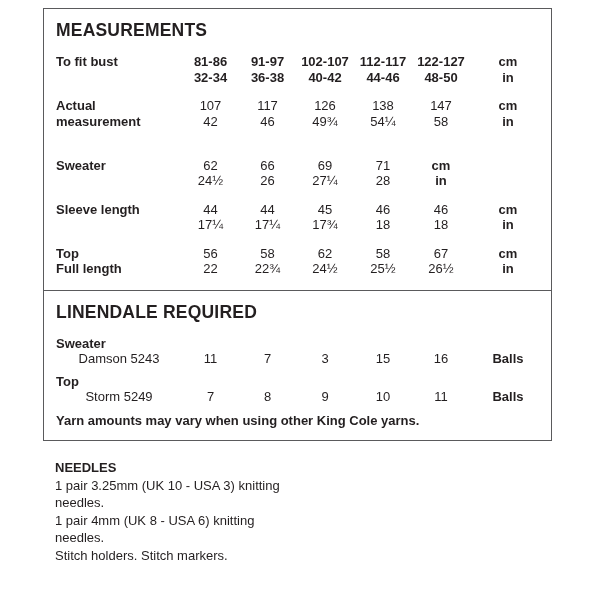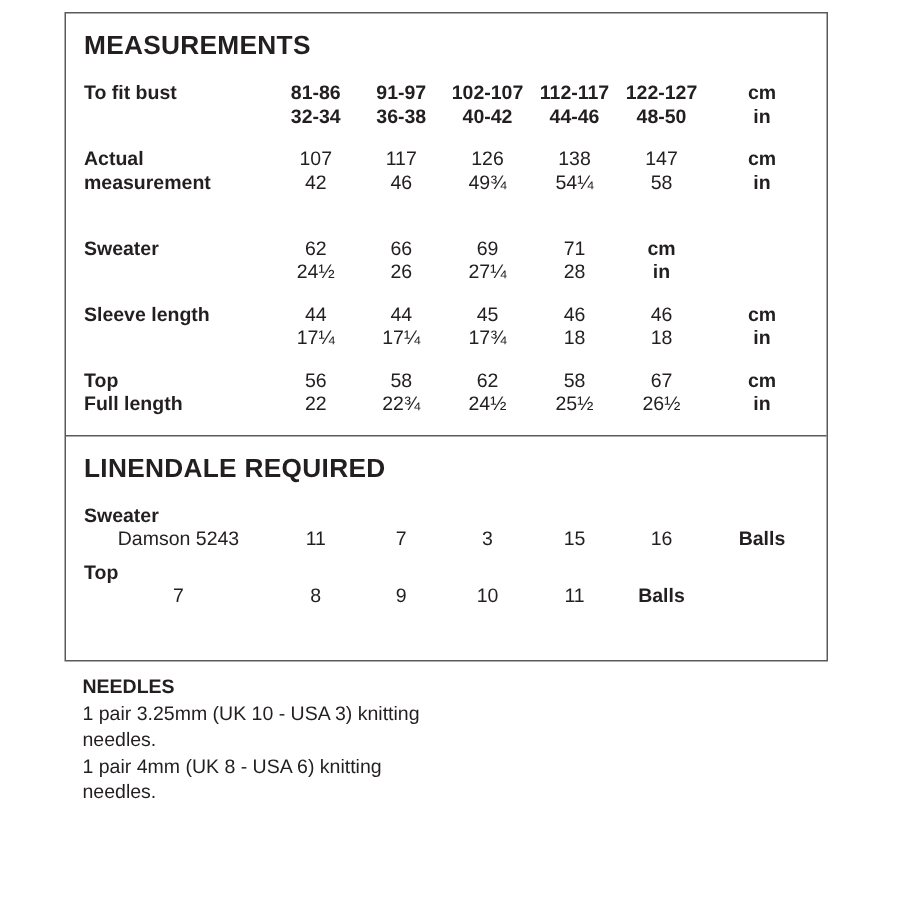--- a/index.html
+++ b/index.html
@@ -46,21 +46,21 @@
   .yarn-used-line { margin: 0 0 14px 0; line-height: 15px; }
   .yarn-group { margin-bottom: 6px; }
   .yarn-name { line-height: 15.5px; font-weight: bold; }
   .yarn-row { margin-bottom: 7px; }
   .yarn-row .cell { line-height: 15.5px; text-align: center; }
   .materials-note { font-weight: bold; margin-top: 8px; line-height: 15px; }
   
   .needles {
     position: absolute;
     left: 55px;
-    top: 449px;
+    top: 459px;
     width: 420px;
     line-height: 17.5px;
   }
   .needles-title { font-weight: bold; }
 </style>
 </head>
 <body>
 
 <div class="box">
 
@@ -231,31 +231,34 @@
         <div class="cell">3</div>
         <div class="cell">15</div>
         <div class="cell">16</div>
         <div class="cell unit">Balls</div>
       </div>
     </div>
 
     <div class="yarn-group">
       <div class="yarn-name">Top</div>
       <div class="mrow yarn-row">
+        <div class="cell label">Storm 5249</div>
         <div class="cell">7</div>
         <div class="cell">8</div>
         <div class="cell">9</div>
         <div class="cell">10</div>
         <div class="cell">11</div>
         <div class="cell unit">Balls</div>
       </div>
     </div>
 
+    <div class="materials-note">Yarn amounts may vary when using other King Cole yarns.</div>
   </div>
 </div>
 
 <div class="needles">
   <div class="needles-title">NEEDLES</div>
   <div>1 pair 3.25mm (UK 10 - USA 3) knitting</div>
   <div>needles.</div>
   <div>1 pair 4mm (UK 8 - USA 6) knitting</div>
   <div>needles.</div>
+  <div>Stitch holders. Stitch markers.</div>
 </div>
 
 </body></html>

